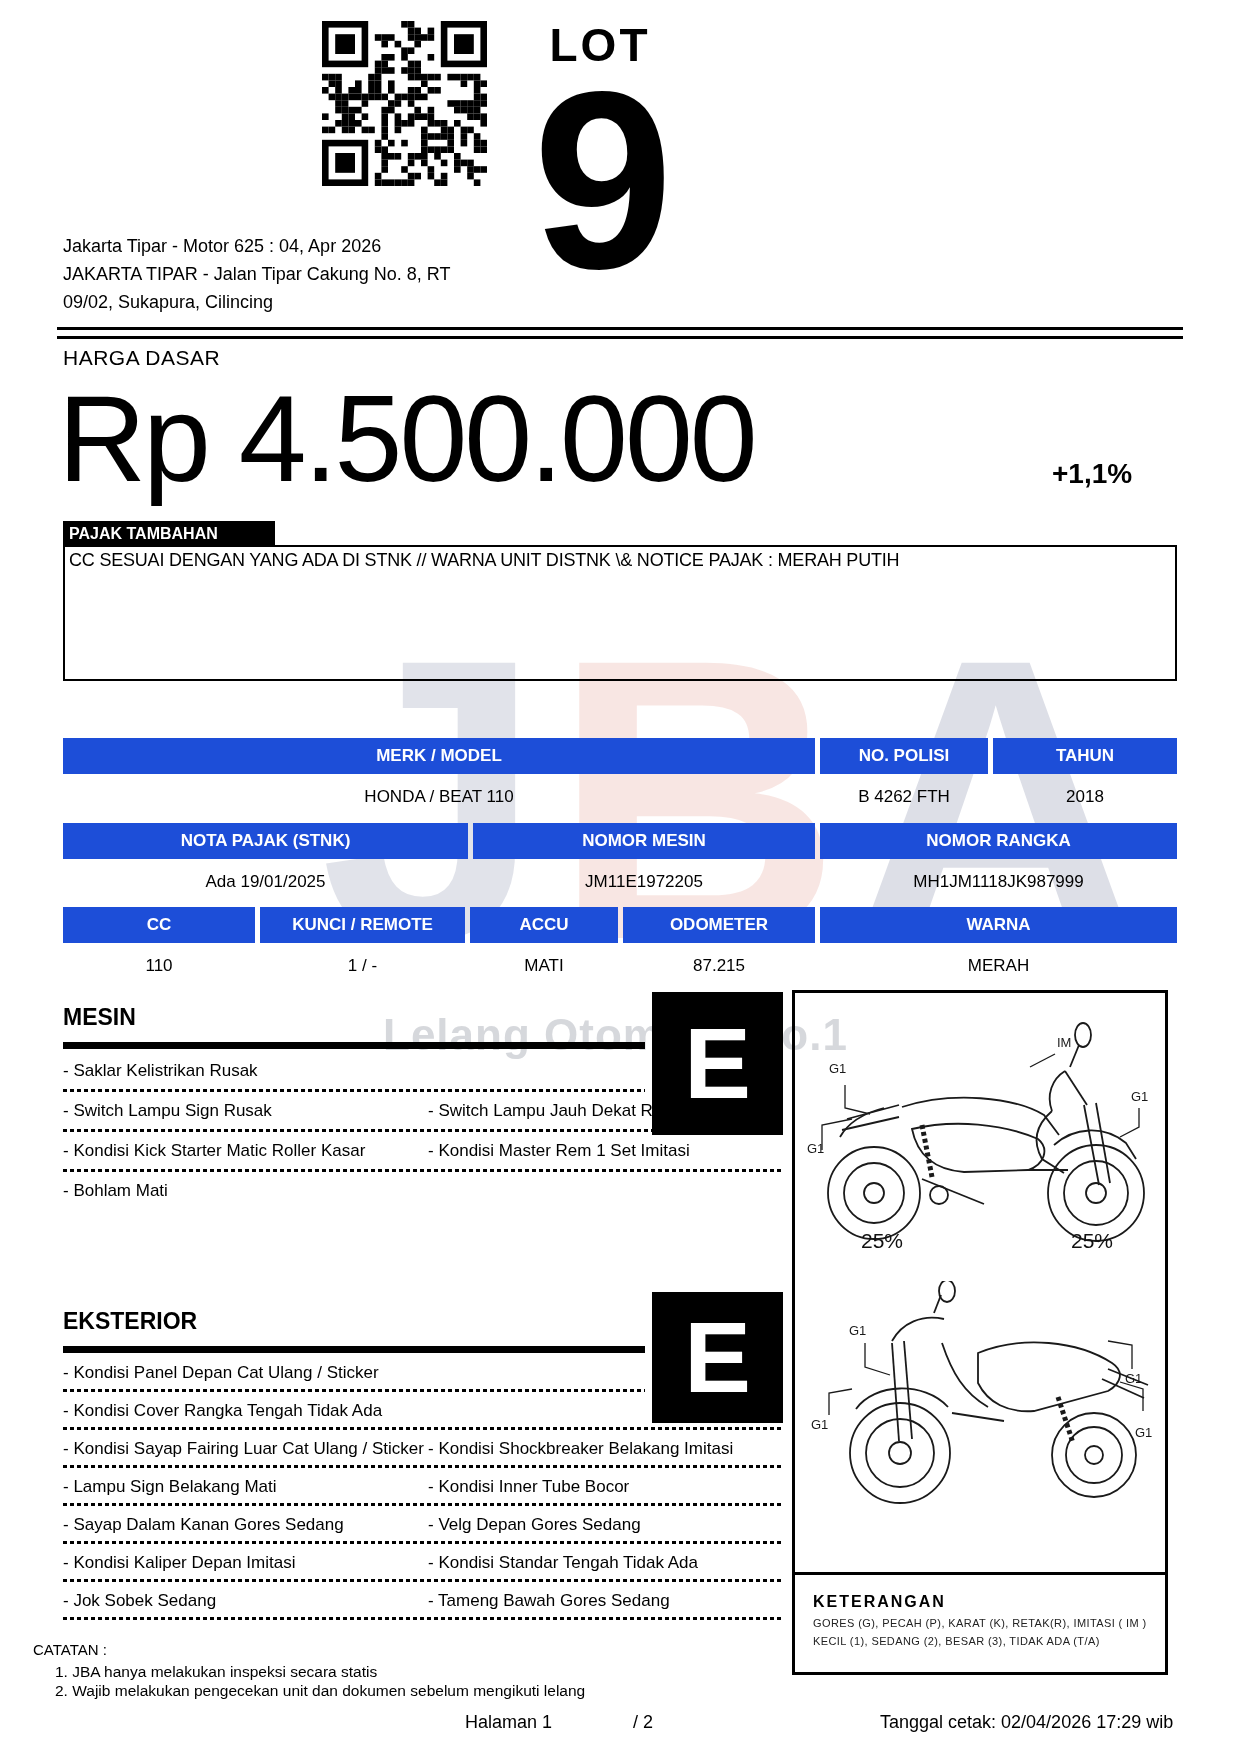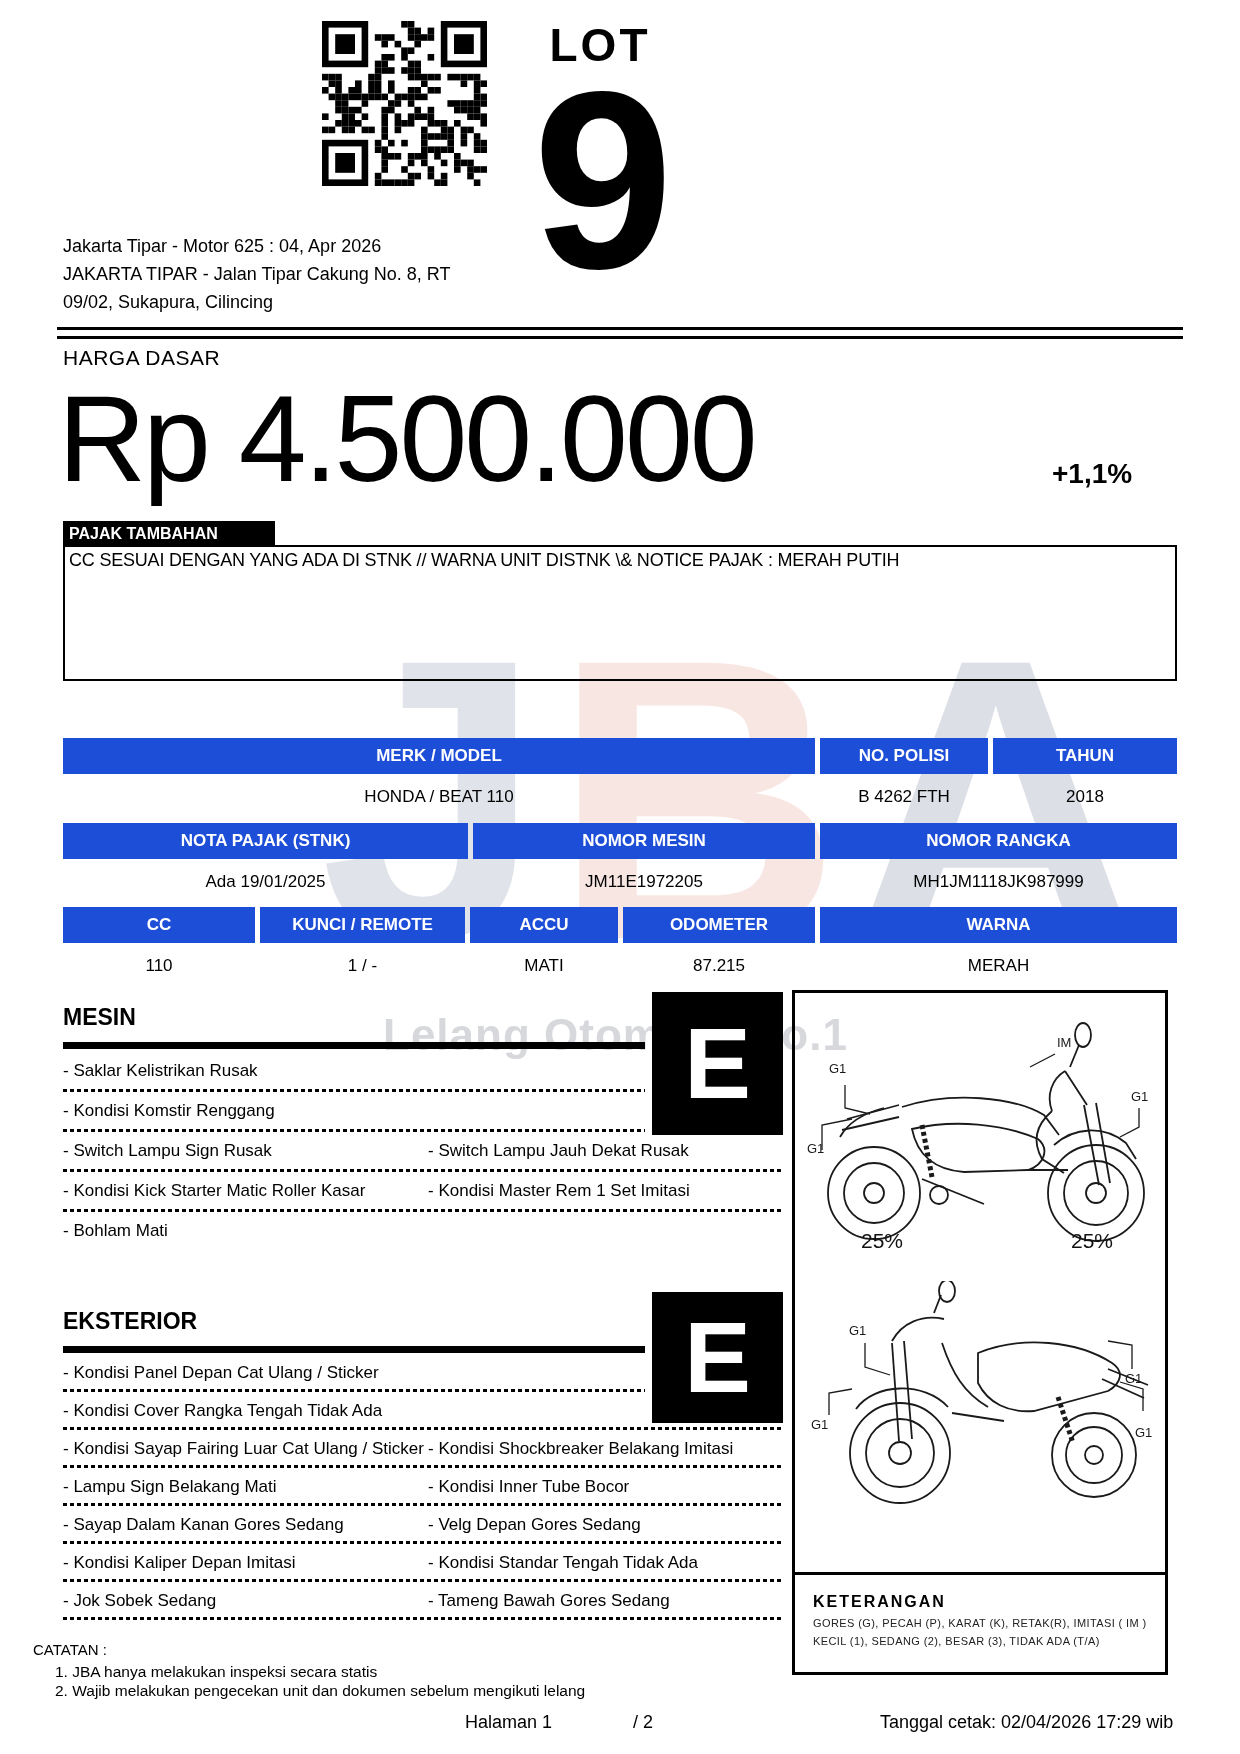--- a/index.html
+++ b/index.html
@@ -359,24 +359,20 @@
 
     <div class="sec-title" style="top:1004px">MESIN</div>
     <div class="sec-rule" style="top:1042px"></div>
     <div class="ebox" style="top:992px;height:143px">E</div>
     <div class="dlist" id="mesin-list" style="top:1056px">
         <div class="lrow" style="height: 40px;">
           <span class="litem">- Saklar Kelistrikan Rusak</span>
           <div class="sep sepshort"></div>
         </div>
         <div class="lrow" style="height: 40px;">
-          <span class="litem">- Kondisi Komstir Renggang</span>
-          <div class="sep sepshort"></div>
-        </div>
-        <div class="lrow" style="height: 40px;">
           <span class="litem">- Switch Lampu Sign Rusak</span>
           <span class="litem right">- Switch Lampu Jauh Dekat Rusak</span>
           <div class="sep seplong"></div>
         </div>
         <div class="lrow" style="height: 40px;">
           <span class="litem">- Kondisi Kick Starter Matic Roller Kasar</span>
           <span class="litem right">- Kondisi Master Rem 1 Set Imitasi</span>
           <div class="sep seplong"></div>
         </div>
         <div class="lrow" style="height: 40px;">

